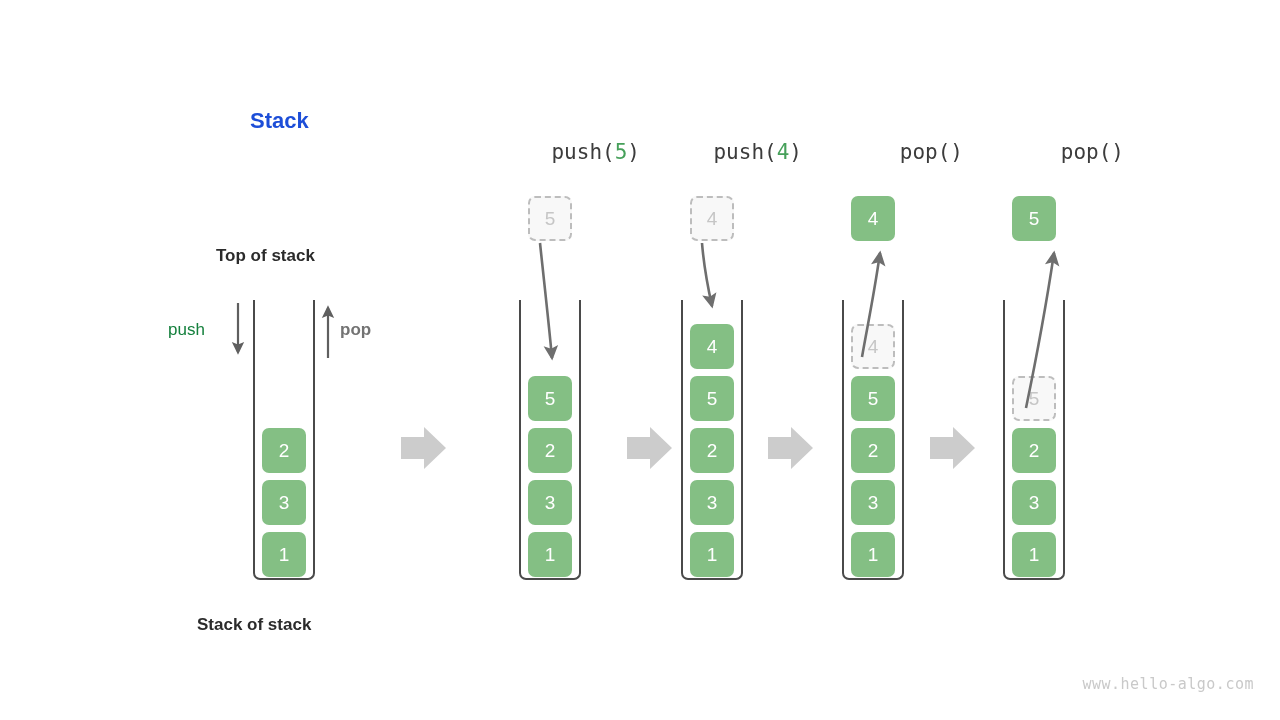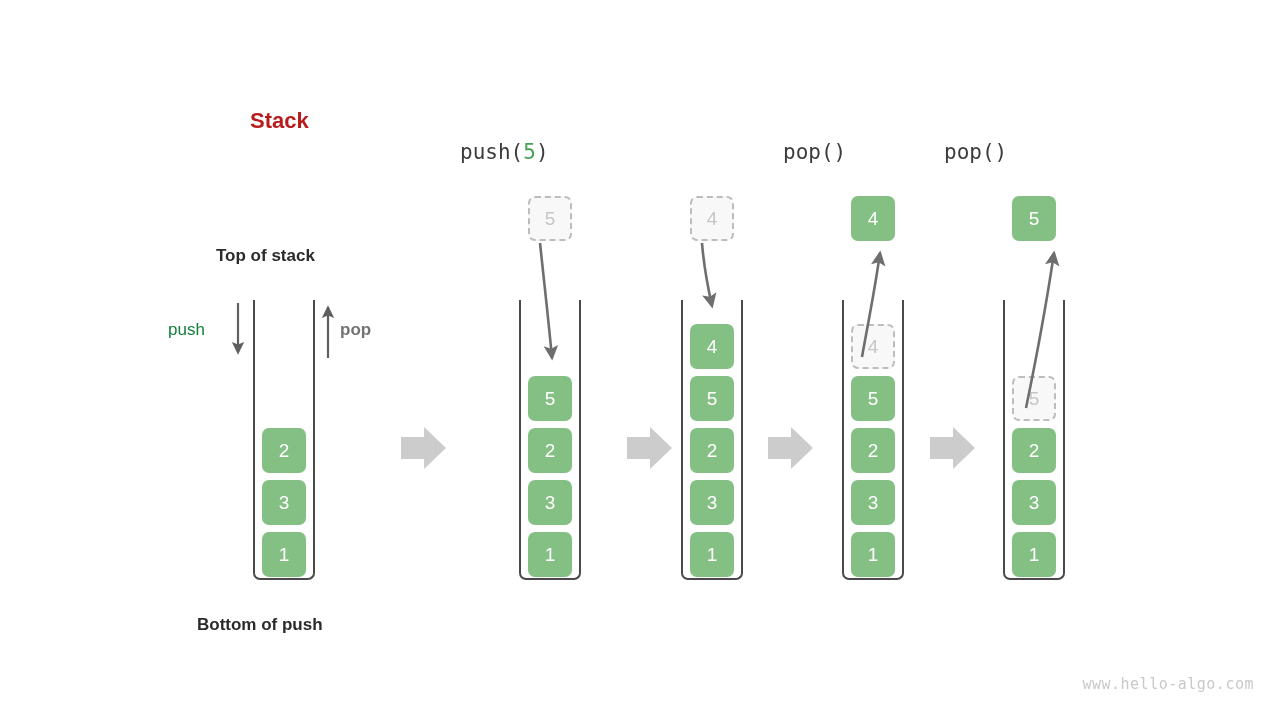--- a/index.html
+++ b/index.html
@@ -20,21 +20,21 @@
     inset: 0;
   }
 
   
   .title-stack {
     position: absolute;
     left: 250px;
     top: 108px;
     font-size: 22px;
     font-weight: bold;
-    color: #b91c1c;
+    color: #1d4ed8;
     letter-spacing: 0px;
     white-space: nowrap;
   }
   .label-top {
     position: absolute;
     left: 216px;
     top: 246px;
     font-size: 17px;
     font-weight: bold;
     color: #2b2b2b;
@@ -67,21 +67,21 @@
     color: #737373;
     white-space: nowrap;
   }
   .op-label {
     position: absolute;
     top: 140px;
     font-size: 21px;
     font-family: "DejaVu Sans Mono", monospace;
     color: #3c3c3c;
     white-space: nowrap;
-    text-align: left;
+    text-align: right;
   }
   .op-label .arg {
     color: #46a05a;
   }
   .watermark {
     position: absolute;
     right: 26px;
     top: 675px;
     font-size: 15px;
     font-family: "DejaVu Sans Mono", monospace;
@@ -129,25 +129,26 @@
     pointer-events: none;
   }
 </style>
 </head>
 <body>
 
 <div class="canvas">
 
   <div class="title-stack">Stack</div>
   <div class="label-top">Top of stack</div>
-  <div class="label-bottom">Bottom of push</div>
+  <div class="label-bottom">Stack of stack</div>
   <div class="label-push">push</div>
   <div class="label-pop">pop</div>
 
   <div class="op-label" id="op1" style="left: 460px; width: 180px;"><span>push(</span><span class="arg">5</span><span>)</span></div>
+  <div class="op-label" id="op2" style="left: 622px; width: 180px;"><span>push(</span><span class="arg">4</span><span>)</span></div>
   <div class="op-label" id="op3" style="left: 783px; width: 180px;"><span>pop(</span><span>)</span></div>
   <div class="op-label" id="op4" style="left: 944px; width: 180px;"><span>pop(</span><span>)</span></div>
 
   <div id="stage">
       <div class="vessel" style="left: 253px; top: 300px; height: 280px;"></div>
       <div class="box solid" style="left: 262px; top: 428px;">2</div>
       <div class="box solid" style="left: 262px; top: 480px;">3</div>
       <div class="box solid" style="left: 262px; top: 532px;">1</div>
       <div class="vessel" style="left: 519px; top: 300px; height: 280px;"></div>
       <div class="box solid" style="left: 528px; top: 376px;">5</div>

